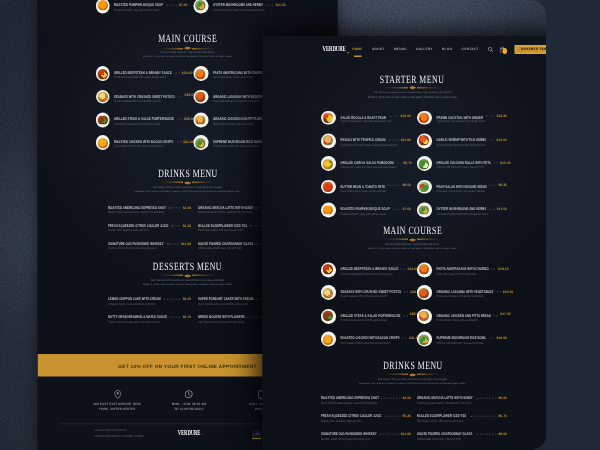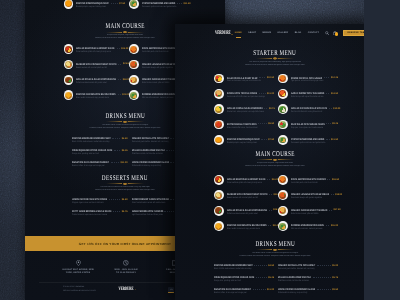--- a/index.html
+++ b/index.html
@@ -1,19 +1,19 @@
 <!DOCTYPE html>
 <html><head>
 <meta charset="utf-8">
 <title>Restaurant Menu Web Design</title>
 <style>
   html,body{margin:0;padding:0;width:400px;height:300px;overflow:hidden;background:#222936;}
   *{box-sizing:border-box;}
   body{font-family:"Liberation Sans",sans-serif;-webkit-font-smoothing:antialiased;text-rendering:geometricPrecision;}
-  #stage{position:relative;width:364px;height:300px;overflow:hidden;}
+  #stage{position:relative;width:364px;height:300px;overflow:hidden;border-radius:10px;}
 
   
   .backdrop{position:absolute;inset:0;background:
       radial-gradient(ellipse 48% 40% at 74% 8%, rgba(78,90,110,.55) 0%, rgba(60,70,88,0) 70%),
       radial-gradient(ellipse 40% 34% at 10% 52%, rgba(58,68,86,.48) 0%, rgba(50,60,78,0) 72%),
       radial-gradient(ellipse 55% 40% at 96% 92%, rgba(62,72,92,.45) 0%, rgba(50,60,78,0) 72%),
       linear-gradient(118deg,#1f2531 0%,#262d3a 32%,#2d3544 62%,#272e3c 100%);}
   .grain{position:absolute;inset:0;opacity:.85;mix-blend-mode:overlay;}
   .vig{position:absolute;inset:0;background:radial-gradient(ellipse 95% 90% at 55% 40%, rgba(0,0,0,0) 42%, rgba(0,0,0,.30) 100%);}
 

